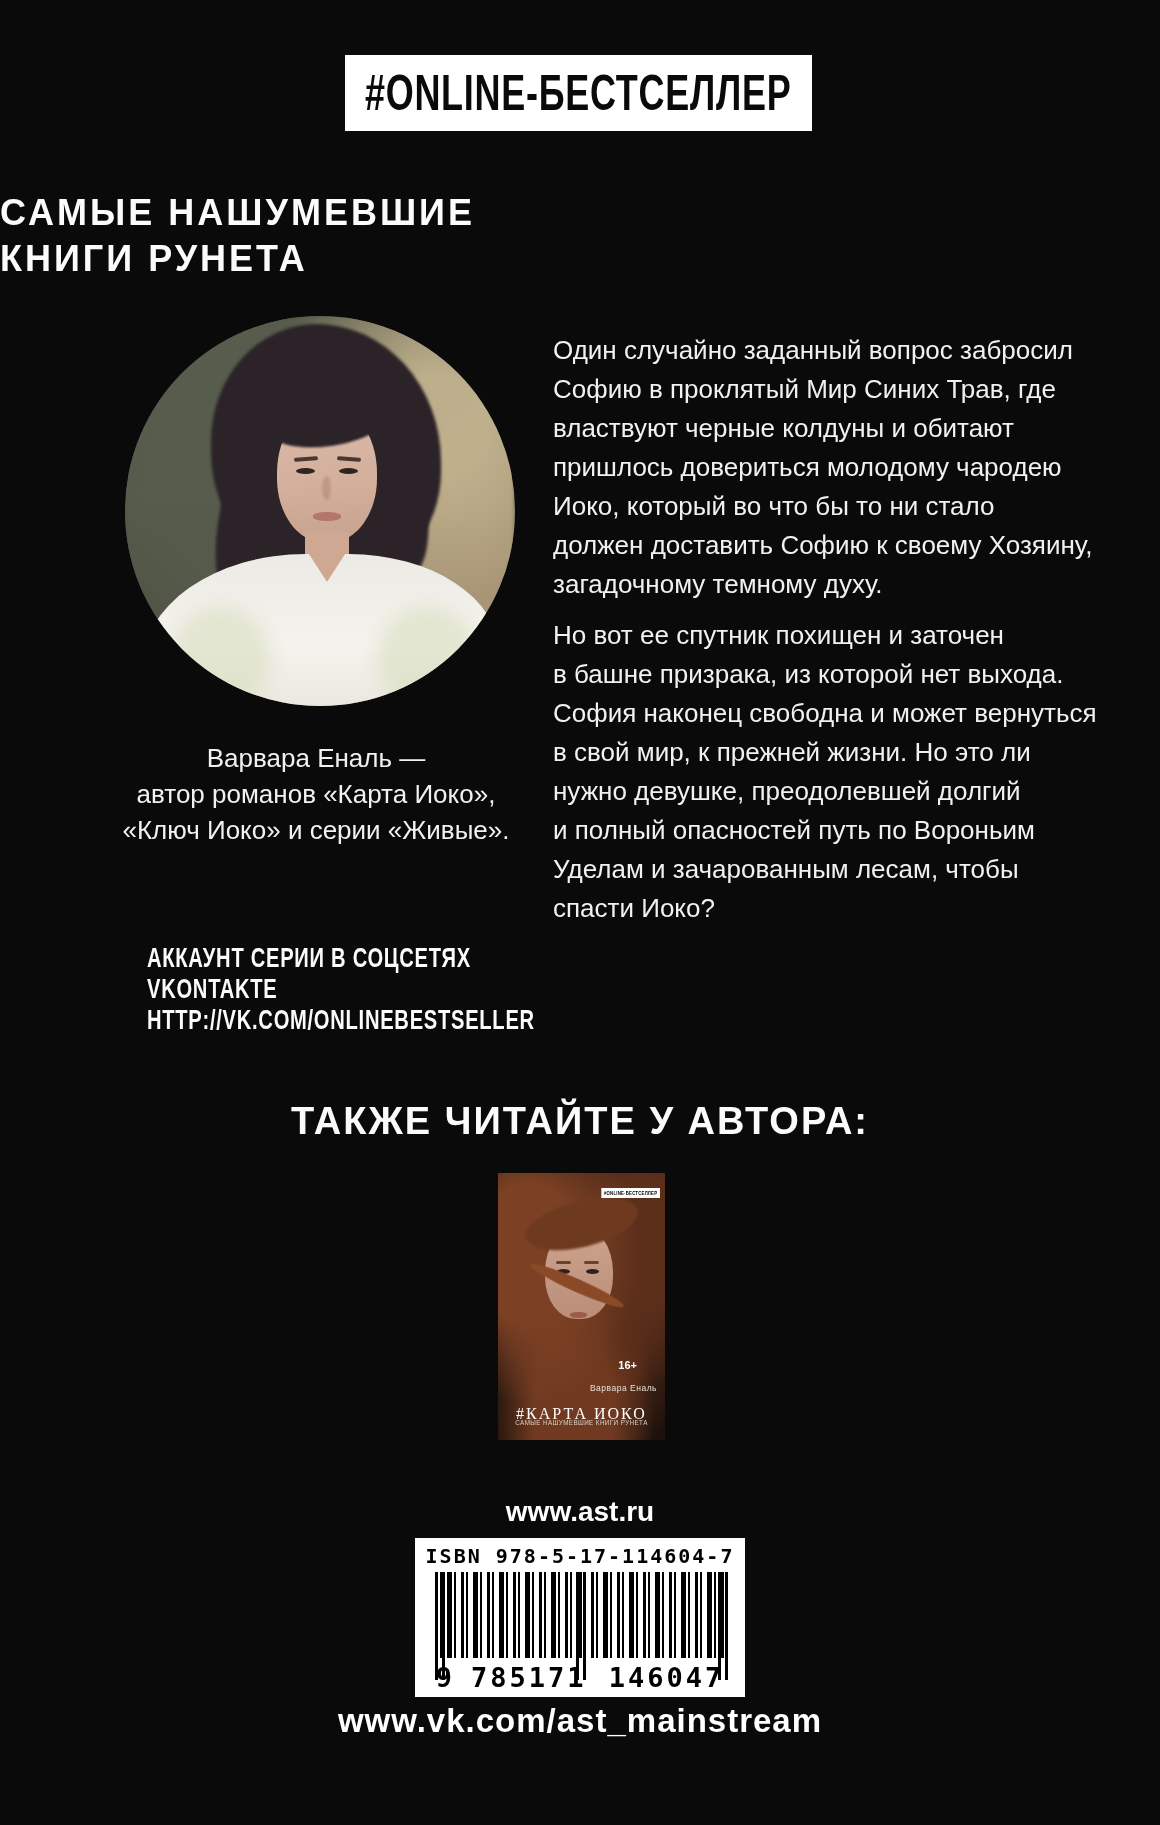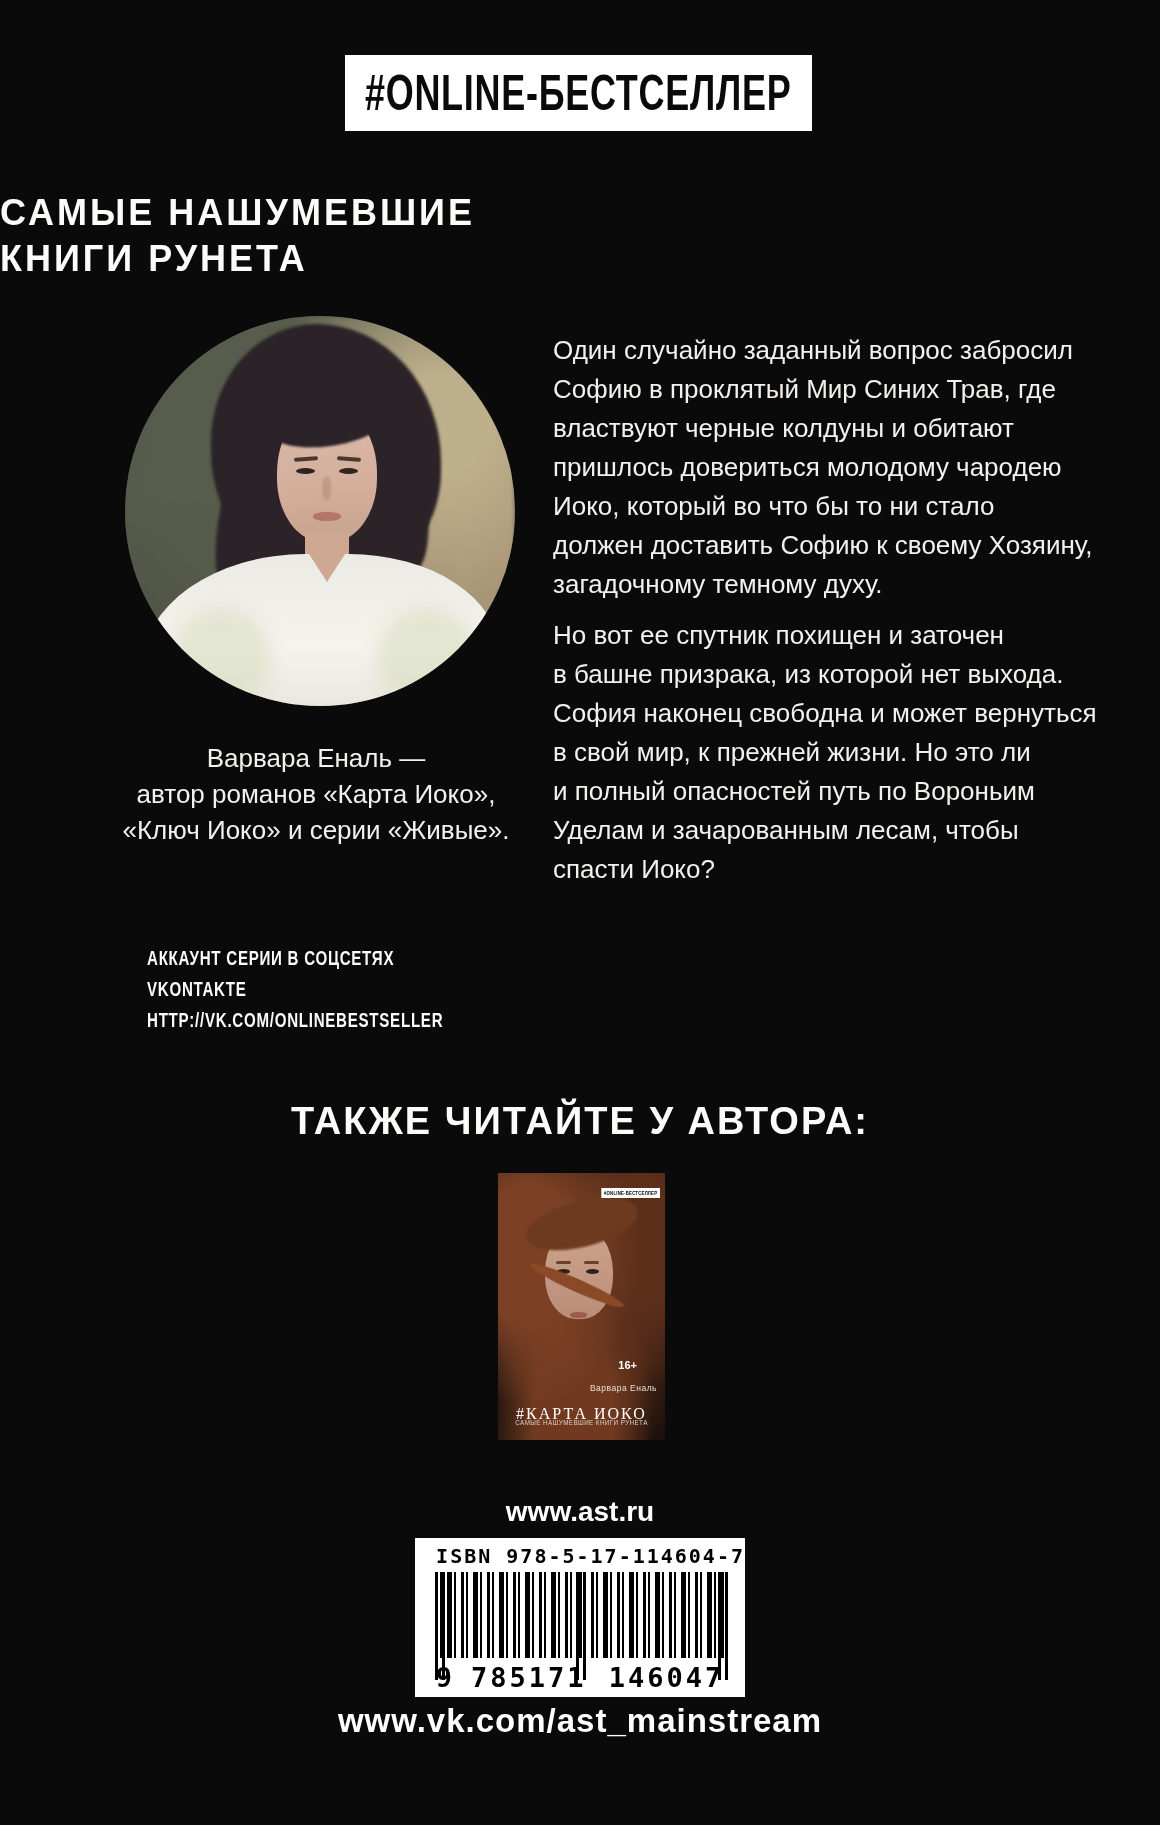--- a/index.html
+++ b/index.html
@@ -54,21 +54,21 @@
   .ph-knit-l{left:46px;top:292px;width:100px;height:100px;background:rgba(206,214,176,.45);border-radius:50%;filter:blur(9px);}
   .ph-knit-r{left:252px;top:292px;width:100px;height:100px;background:rgba(206,214,176,.45);border-radius:50%;filter:blur(9px);}
   
   .annotation{position:absolute;left:553px;top:331px;font-size:26px;line-height:39px;color:#f2f1ef;}
   .annotation .ln{white-space:nowrap;}
   .annotation .para2{margin-top:12px;}
   
   .caption{position:absolute;left:86px;top:740px;width:460px;text-align:center;
     font-size:26px;line-height:36px;color:#f2f1ef;}
   
-  .social{position:absolute;left:147px;top:942px;font-weight:bold;font-size:21px;line-height:31px;color:#fbfbfa;}
+  .social{position:absolute;left:147px;top:942px;font-weight:bold;font-size:28px;line-height:31px;color:#fbfbfa;}
   .social .ln{display:block;transform:scaleX(.72);transform-origin:left center;white-space:nowrap;letter-spacing:1px;}
   
   .also{position:absolute;left:0;top:1100px;width:1160px;text-align:center;
     font-weight:bold;font-size:38px;letter-spacing:2px;color:#fbfbfa;}
   
   .mini{position:absolute;left:498px;top:1173px;width:167px;height:267px;overflow:hidden;
     background:
       radial-gradient(ellipse at 18% 30%, #7c4124 0 26%, rgba(124,65,36,0) 58%),
       radial-gradient(ellipse at 85% 25%, #5c2f1b 0 22%, rgba(92,47,27,0) 52%),
       radial-gradient(ellipse at 45% 92%, #713a20 0 30%, rgba(113,58,32,0) 62%),
@@ -89,21 +89,21 @@
   .mn-16{right:28px;top:186px;color:#fff;font-weight:bold;font-size:11px;}
   .mn-author{left:0;top:210px;width:100%;text-align:center;font-size:8.5px;color:#e9dfd4;letter-spacing:.5px;margin-left:42px;}
   .mn-title{left:0;top:232px;width:100%;text-align:center;font-family:"Liberation Serif",serif;
     font-size:16px;letter-spacing:2px;color:#ffffff;}
   .mn-series{left:0;top:246px;width:100%;text-align:center;font-size:6.3px;letter-spacing:.4px;color:#d9cfc4;}
   
   .site{position:absolute;left:0;top:1496px;width:1160px;text-align:center;
     font-weight:bold;font-size:28px;color:#ffffff;}
   .barcode{position:absolute;left:415px;top:1538px;width:330px;height:159px;background:#ffffff;color:#000;}
   .barcode *{position:absolute;}
-  .bc-isbn{left:0;top:6px;width:100%;text-align:right;
+  .bc-isbn{left:0;top:6px;width:100%;text-align:center;
     font-family:"DejaVu Sans Mono",monospace;font-weight:bold;font-size:20px;letter-spacing:2px;}
   .bc-bars{left:20px;top:34px;width:290px;height:86px;
     background:repeating-linear-gradient(90deg,
       #000 0 3px,#fff 3px 5px,#000 5px 7px,#fff 7px 12px,
       #000 12px 17px,#fff 17px 19px,#000 19px 21px,#fff 21px 26px);}
   .bc-guard{width:3px;height:108px;top:34px;background:#000;}
   .g1{left:20px;} .g2{left:27px;} .g3{left:161px;} .g4{left:168px;} .g5{left:303px;} .g6{left:310px;}
   .bc-digits{left:0;top:124px;width:100%;display:flex;justify-content:center;gap:22px;
     font-family:"DejaVu Sans Mono",monospace;font-weight:bold;font-size:27px;letter-spacing:3px;}
   .bc-digits .first{position:static;margin-right:-6px;}
@@ -153,20 +153,21 @@
       <div class="ln">пришлось довериться молодому чародею</div>
       <div class="ln">Иоко, который во что бы то ни стало</div>
       <div class="ln">должен доставить Софию к своему Хозяину,</div>
       <div class="ln">загадочному темному духу.</div>
     </div>
     <div class="para2">
       <div class="ln">Но вот ее спутник похищен и заточен</div>
       <div class="ln">в башне призрака, из которой нет выхода.</div>
       <div class="ln">София наконец свободна и может вернуться</div>
       <div class="ln">в свой мир, к прежней жизни. Но это ли</div>
+      <div class="ln">нужно девушке, преодолевшей долгий</div>
       <div class="ln">и полный опасностей путь по Вороньим</div>
       <div class="ln">Уделам и зачарованным лесам, чтобы</div>
       <div class="ln">спасти Иоко?</div>
     </div>
   </div>
 
   <div class="caption">
     <div>Варвара Еналь —</div>
     <div>автор романов «Карта Иоко»,</div>
     <div>«Ключ Иоко» и серии «Живые».</div>

